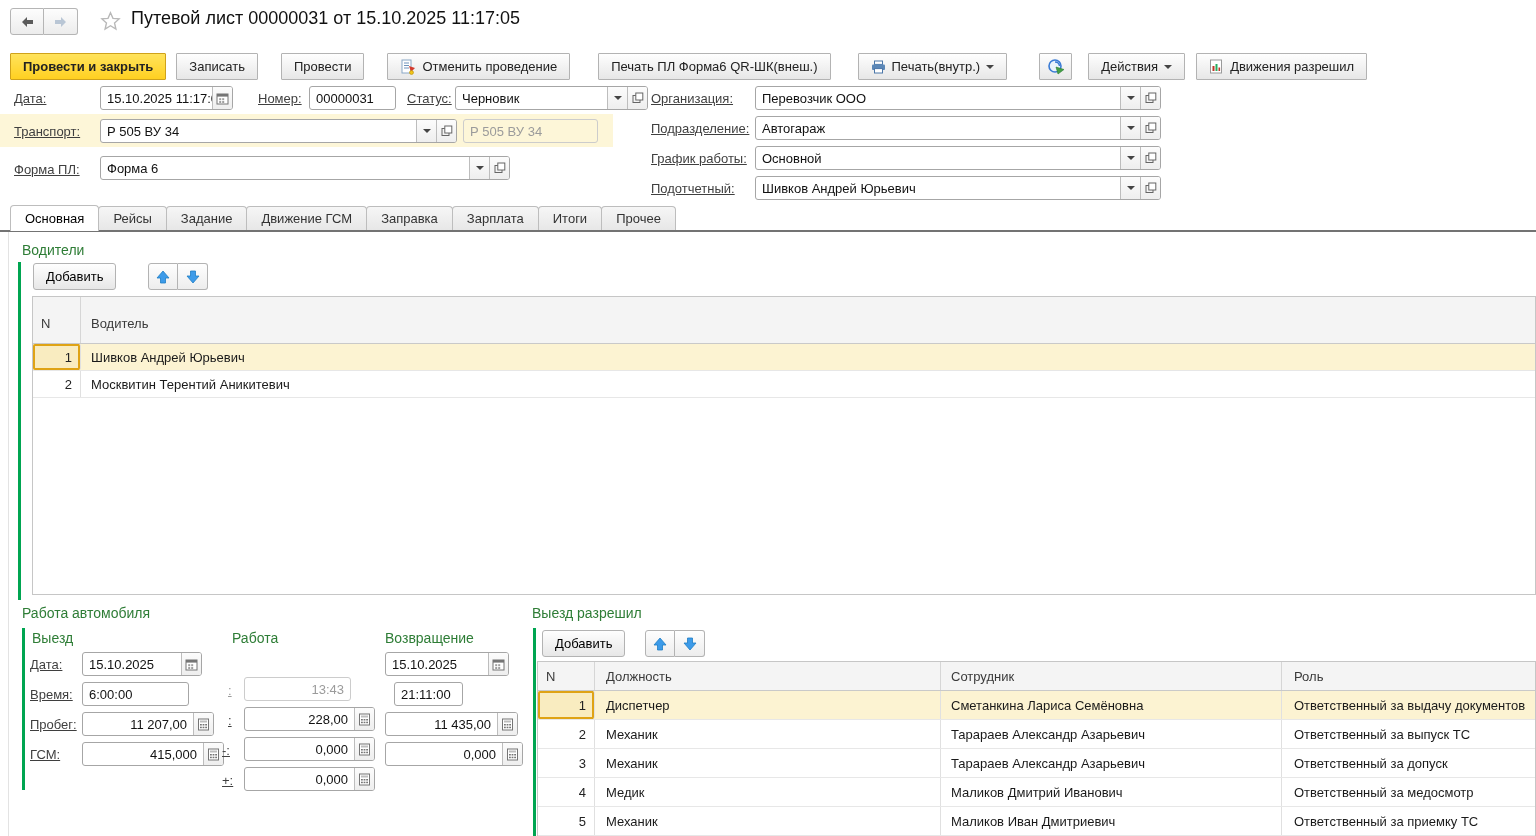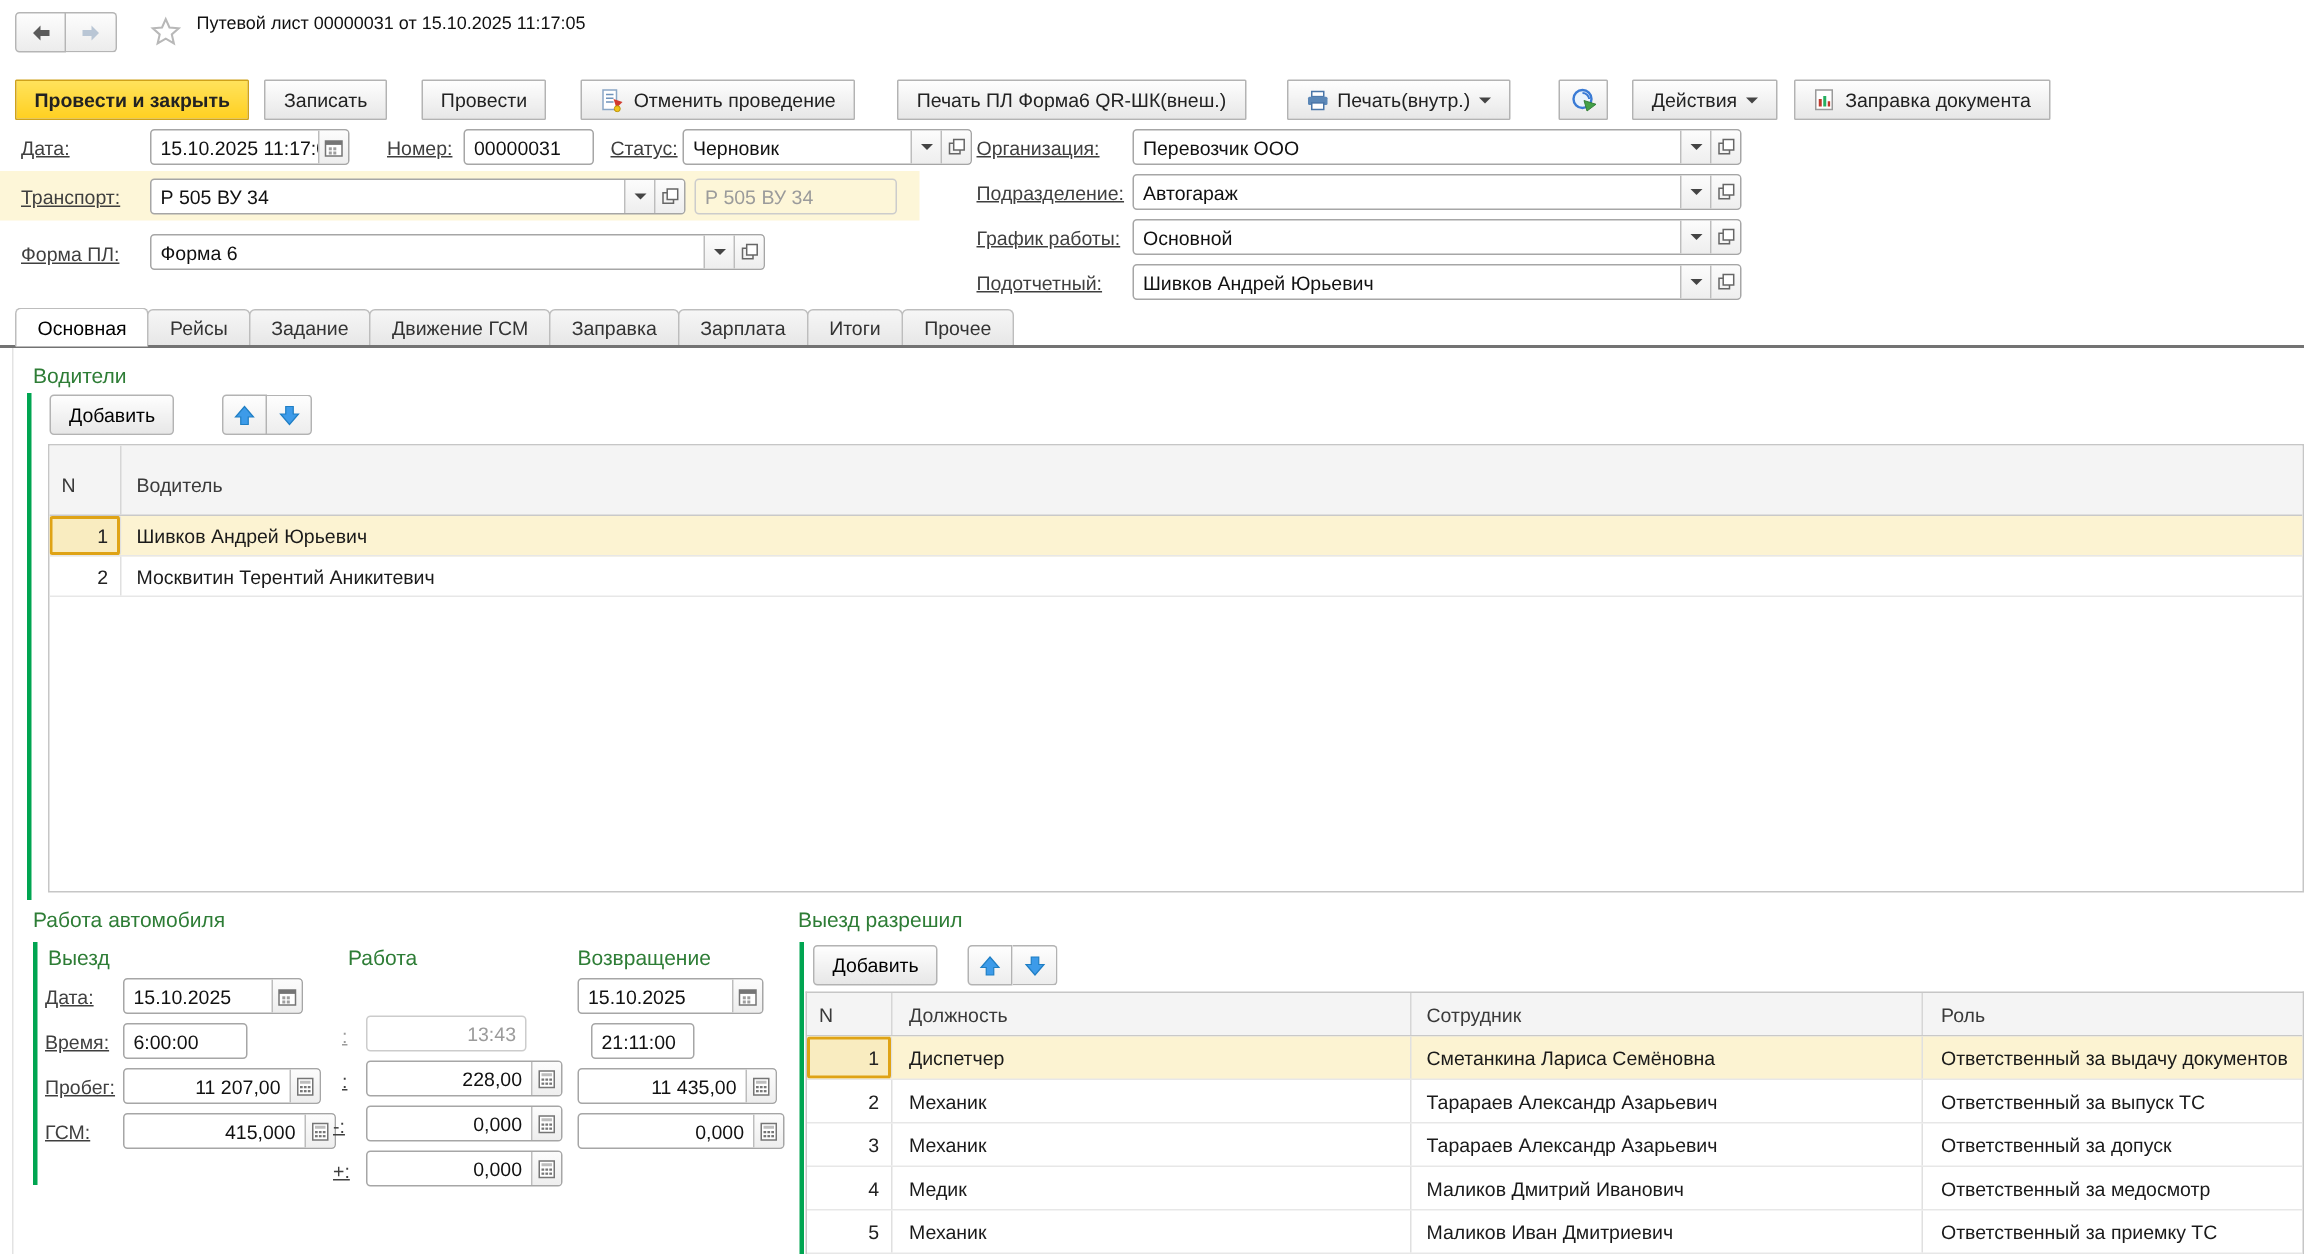--- a/index.html
+++ b/index.html
@@ -7,21 +7,21 @@
   .app{position:relative;width:1536px;height:836px;background:#fff;overflow:hidden;
        font-family:"Liberation Sans","DejaVu Sans",sans-serif;font-size:13px;color:#1a1a1a;}
 
   
   .navgrp{position:absolute;left:10px;top:8px;display:flex;}
   .navbtn{width:34px;height:27px;border:1px solid #b5b5b5;background:linear-gradient(#fdfdfd,#ececec);
           display:flex;align-items:center;justify-content:center;}
   .navbtn.first{border-radius:3px 0 0 3px;}
   .navbtn.last{border-radius:0 3px 3px 0;border-left:none;}
   .star{position:absolute;left:99px;top:10px;}
-  .doc-title{position:absolute;left:131px;top:8px;font-size:12px;font-weight:500;color:#111;white-space:nowrap;}
+  .doc-title{position:absolute;left:131px;top:8px;font-size:18px;font-weight:500;color:#111;white-space:nowrap;}
 
   
   .toolbar{position:absolute;left:10px;top:53px;display:flex;align-items:flex-start;}
   .tb{height:27px;border:1px solid #b3b3b3;border-radius:1px;background:linear-gradient(#fefefe,#e7e7e7);
       font-size:13px;color:#222;padding:0 12px;display:inline-flex;align-items:center;gap:6px;white-space:nowrap;cursor:pointer;}
   .tb.primary{background:linear-gradient(#ffe35c,#ffd021);border-color:#cfa21b;font-weight:700;}
   .caret{width:0;height:0;border-left:4px solid transparent;border-right:4px solid transparent;border-top:4px solid #444;display:inline-block;}
   .iconbtn{width:33px;padding:0;justify-content:center;}
 
   
@@ -136,21 +136,21 @@
       <span>Действия</span>
       <span class="caret"></span>
     </button>
     <button class="tb">
       <svg width="15" height="15" viewBox="0 0 15 15">
         <rect x="1.5" y="1" width="11" height="13" fill="#fff" stroke="#9a9a9a"></rect>
         <rect x="3.5" y="7" width="2" height="5" fill="#c0392b"></rect>
         <rect x="6.5" y="5" width="2" height="7" fill="#27ae60"></rect>
         <rect x="9.5" y="8.5" width="1.6" height="3.5" fill="#c0392b"></rect>
       </svg>
-      <span>Заправка документа</span>
+      <span>Движения разрешил</span>
     </button>
   </div>
 
   <div class="band"></div>
 
   <div class="lbl" style="left:14px;top:91px">Дата:</div>
   <div class="fg" style="left:100px;top:86px;width:133px">
     <div class="v">15.10.2025 11:17:05</div>
     <div class="fb">
       <svg width="13" height="13" viewBox="0 0 13 13">
@@ -323,21 +323,21 @@
           <rect x="1" y="2" width="11" height="10" fill="#fff" stroke="#757575"></rect>
           <rect x="1" y="2" width="11" height="2.6" fill="#757575"></rect>
           <rect x="3.2" y="6.2" width="2" height="2" fill="#9e9e9e"></rect>
           <rect x="6.2" y="6.2" width="2" height="2" fill="#9e9e9e"></rect>
           <rect x="3.2" y="9" width="2" height="2" fill="#9e9e9e"></rect>
           <rect x="6.2" y="9" width="2" height="2" fill="#9e9e9e"></rect>
         </svg>
     </div>
   </div>
   <div class="lbl" style="left:30px;top:687px">Время:</div>
-  <div class="fg" style="left:82px;top:682px;width:83px">
+  <div class="fg" style="left:82px;top:682px;width:107px">
     <div class="v">6:00:00</div>
   </div>
   <div class="lbl" style="left:30px;top:717px">Пробег:</div>
   <div class="fg" style="left:82px;top:712px;width:132px">
     <div class="v num">11 207,00</div>
     <div class="fb">
       <svg width="13" height="13" viewBox="0 0 13 13">
           <rect x="1.5" y="1" width="10" height="11" fill="#fff" stroke="#757575"></rect>
           <rect x="3" y="2.5" width="7" height="2" fill="#bdbdbd"></rect>
           <rect x="3" y="6" width="1.8" height="1.5" fill="#757575"></rect>

